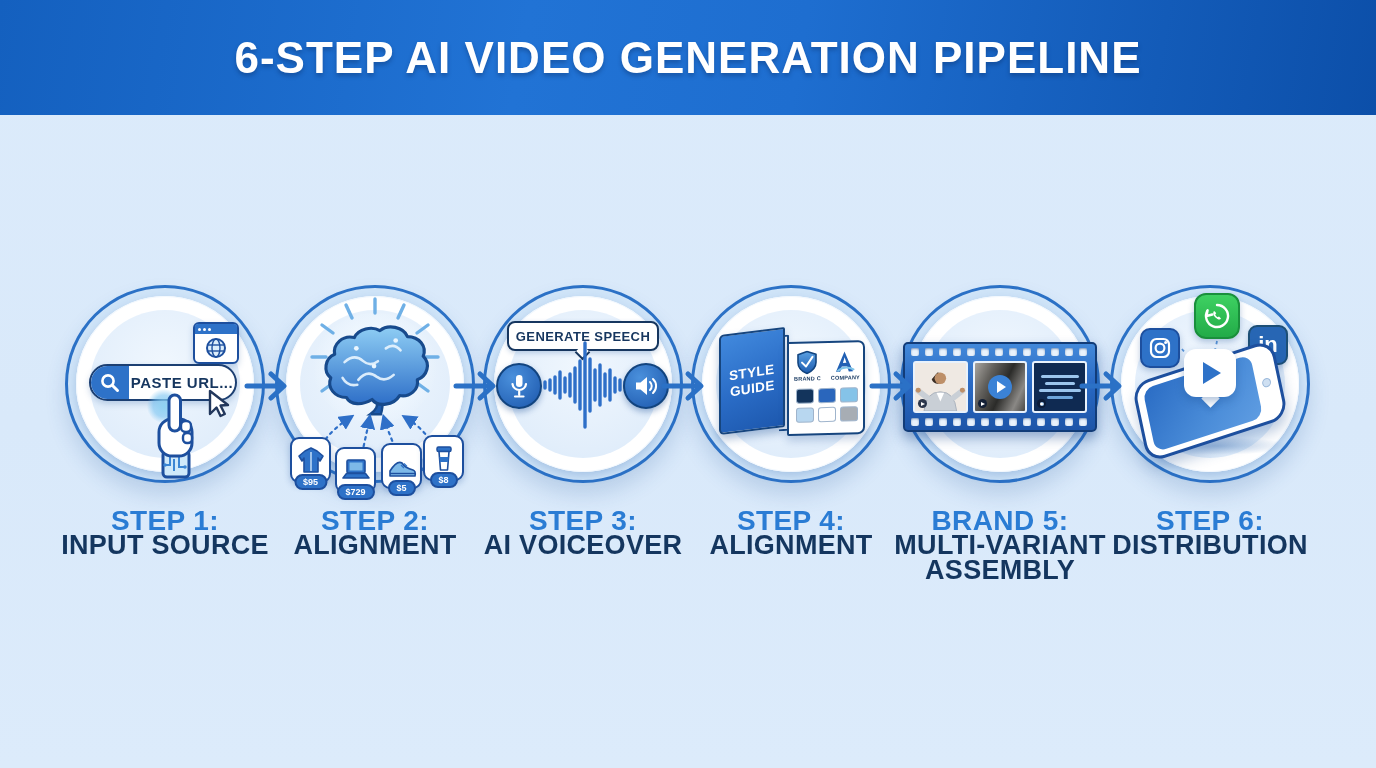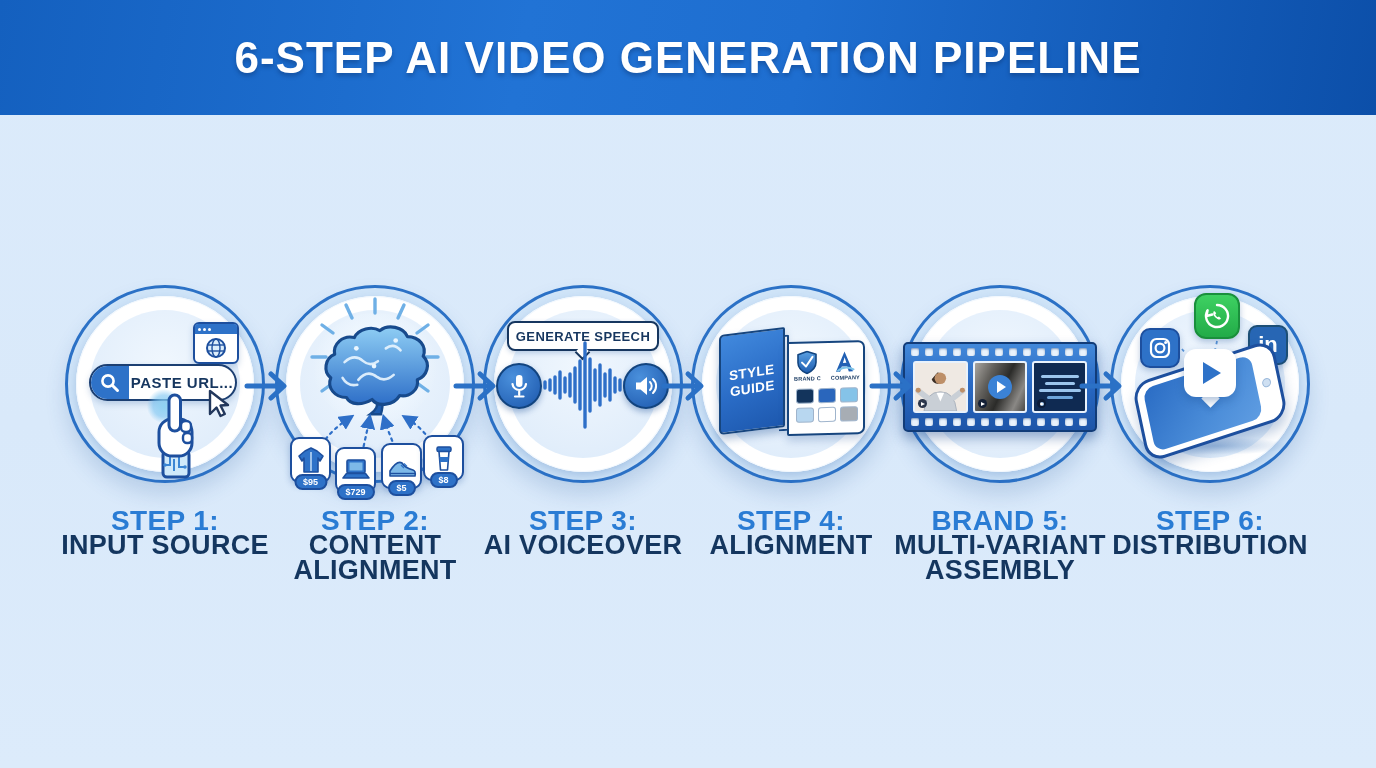--- a/index.html
+++ b/index.html
@@ -537,21 +537,20 @@
   <svg class="arrow" style="left:1079px" viewBox="0 0 52 40">
     <path d="M3 20 H36 M27 8 L40 20 L27 32" fill="none" stroke="#2b71c6" stroke-width="5" stroke-linecap="round" stroke-linejoin="round"></path>
   </svg>
 
   <div class="caption" style="left:47px">
     <div class="cap-step">STEP 1:</div>
     <div class="cap-line">INPUT SOURCE</div>
   </div>
   <div class="caption" style="left:257px">
     <div class="cap-step">STEP 2:</div>
-    <div class="cap-line">CONTENT</div>
     <div class="cap-line">ALIGNMENT</div>
   </div>
   <div class="caption" style="left:465px">
     <div class="cap-step">STEP 3:</div>
     <div class="cap-line">AI VOICEOVER</div>
   </div>
   <div class="caption" style="left:673px">
     <div class="cap-step">STEP 4:</div>
     <div class="cap-line">ALIGNMENT</div>
   </div>

